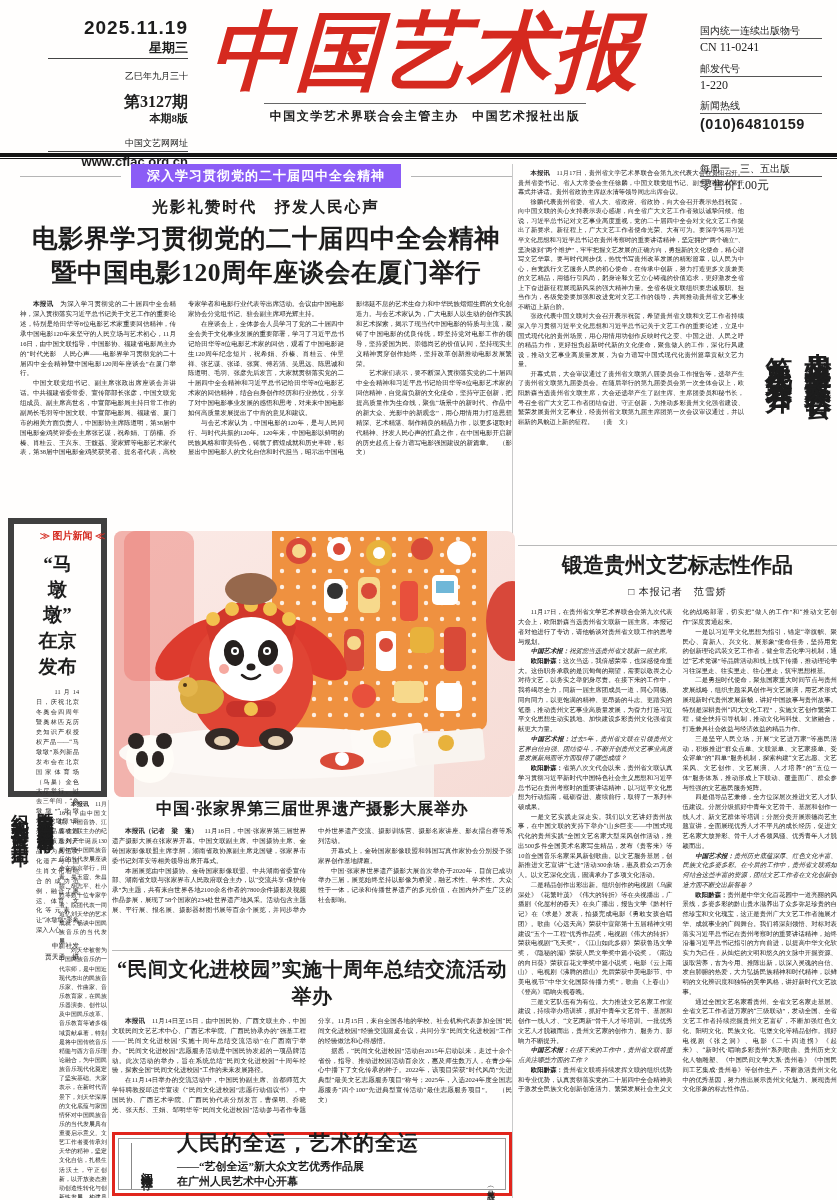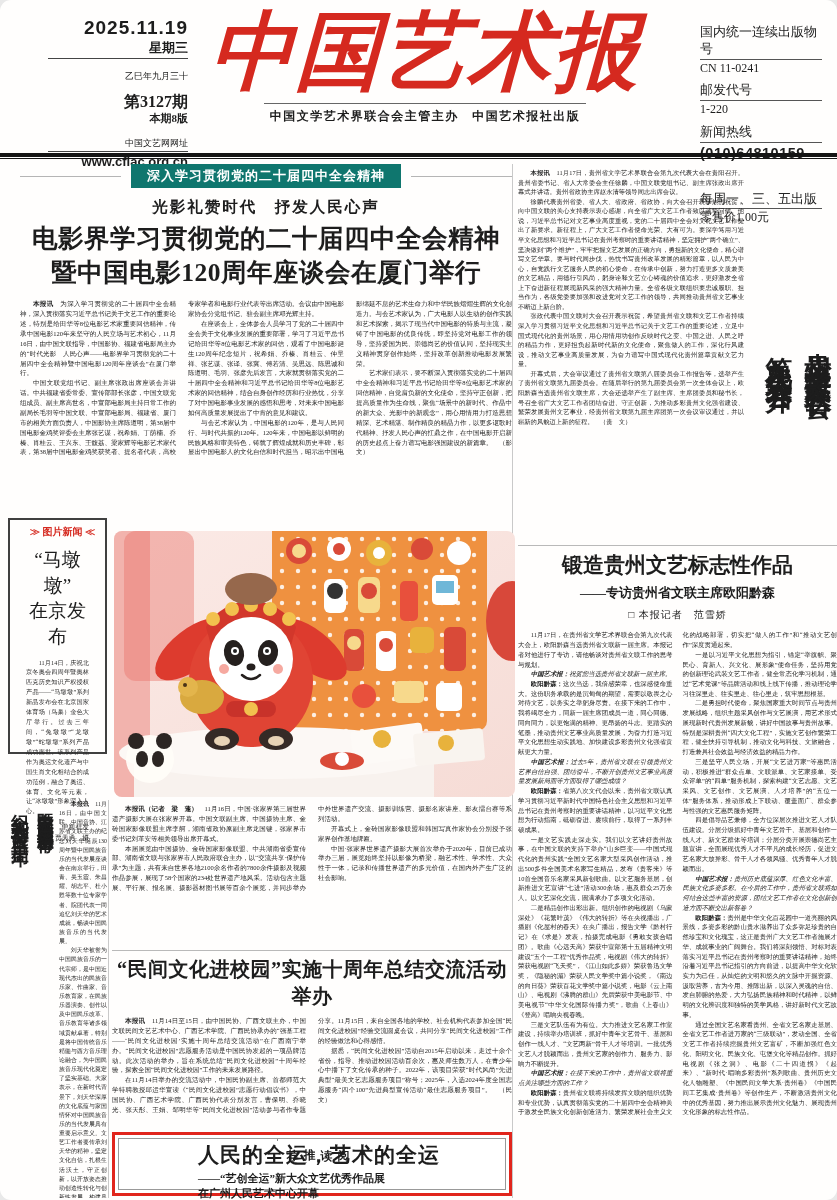--- a/index.html
+++ b/index.html
@@ -1,93 +1,93 @@
 <!DOCTYPE html>
 <html><head>
 <meta charset="utf-8">
 <style>
   html,body{margin:0;padding:0;background:#e9e9e9;}
   #page{position:relative;width:837px;height:1200px;background:#fffefd;margin:0 auto;
-        font-family:"Liberation Serif","DejaVu Serif",serif;color:#1d1d1d;overflow:hidden;border-radius:11px;}
+        font-family:"Liberation Serif","DejaVu Serif",serif;color:#1d1d1d;overflow:hidden;}
   
   .dateblock{position:absolute;left:48px;top:16px;width:140px;text-align:right;line-height:1.25;}
   .d-date{font-family:"Liberation Sans","DejaVu Sans",sans-serif;font-weight:bold;font-size:19px;letter-spacing:1px;}
   .d-week{font-size:13px;font-weight:bold;border-bottom:1px solid #444;padding-bottom:2px;}
   .d-lunar{font-size:9px;padding-top:12px;color:#222;}
   .d-issue{font-weight:bold;font-size:16px;margin-top:10px;}
   .d-pages{font-weight:bold;font-size:11px;}
   .d-site{font-size:9px;margin-top:12px;border-bottom:1px solid #444;padding-bottom:2px;}
   .d-url{font-family:"Liberation Sans","DejaVu Sans",sans-serif;font-weight:bold;font-size:13px;padding-top:2px;}
   .masthead{position:absolute;left:205px;top:4px;width:440px;text-align:center;}
   .m-title{font-size:84px;font-weight:900;color:#d5291f;font-style:italic;letter-spacing:2px;line-height:1.15;
            transform:scaleY(1.02) skewX(-2deg);white-space:nowrap;}
   .m-sub{font-size:12px;font-weight:bold;letter-spacing:1.5px;border-top:1px solid #666;display:inline-block;
          padding:4px 6px 0 6px;margin-top:2px;}
   .pubinfo{position:absolute;left:700px;top:18px;width:122px;line-height:1.3;}
-  .p-label{font-size:13px;border-bottom:1px solid #555;padding-bottom:1px;margin-top:6px;color:#222;}
+  .p-label{font-size:10px;border-bottom:1px solid #555;padding-bottom:1px;margin-top:6px;color:#222;}
   .p-val{font-size:12px;padding-top:1px;}
   .p-phone{font-family:"Liberation Sans","DejaVu Sans",sans-serif;font-weight:bold;font-size:14.5px;letter-spacing:.5px;}
   .p-gap{height:22px;}
   .mainrule{position:absolute;left:0;top:153px;width:837px;}
   .mainrule .b1{height:4px;background:#151515;}
   .mainrule .b2{height:1px;background:#151515;margin-top:1px;}
   
   .body-sm{font-size:6.5px;line-height:1.52;text-align:justify;overflow:hidden;}
   .para{margin:0;text-indent:2em;}
   .para b{font-weight:bold;}
   .para.q{font-style:italic;}
   
   #lead{position:absolute;left:20px;top:164px;width:492px;height:366px;}
   .bannerrow{display:flex;align-items:center;}
   .bannerrow .ln{flex:1;border-top:1px solid #b5b5b5;}
-  .banner{background:#0f766e;color:#fff;font-weight:bold;font-size:13px;letter-spacing:1px;
+  .banner{background:#8b5cf6;color:#fff;font-weight:bold;font-size:13px;letter-spacing:1px;
           padding:3px 16px;margin:0 10px;font-family:"Liberation Sans","DejaVu Sans",sans-serif;}
   .kicker{text-align:center;font-weight:bold;font-size:15.5px;letter-spacing:2px;margin-top:9px;}
   .headline{text-align:center;font-weight:900;font-size:25.5px;line-height:1.32;margin-top:4px;letter-spacing:.5px;}
   #lead .cols{margin-top:10px;height:238px;column-count:3;column-gap:12px;}
   
   #congress{position:absolute;left:518px;top:164px;width:319px;height:378px;}
   #congress .txt{position:absolute;left:0;top:4px;width:226px;height:372px;font-size:6.3px;}
   .vtitle{position:absolute;right:0;top:0;height:378px;writing-mode:vertical-rl;text-orientation:upright;
           font-weight:900;font-size:27px;letter-spacing:4px;line-height:1.45;white-space:pre-line;text-align:center;}
   .hline{position:absolute;background:#b9b9b9;height:1px;}
   .vline{position:absolute;background:#c9c9c9;width:1px;}
   
   #interview{position:absolute;left:518px;top:552px;width:319px;height:646px;}
   .iv-t{font-weight:900;font-size:21px;text-align:center;line-height:1.3;}
   .iv-sub{font-weight:bold;font-size:13px;text-align:center;margin-top:5px;}
   .iv-by{font-size:10px;text-align:center;margin-top:6px;letter-spacing:1px;}
   #interview .cols{margin-top:8px;height:540px;column-count:2;column-gap:10px;font-size:6.4px;}
   
-  #photonews{position:absolute;left:8px;top:518px;width:99px;height:236px;border:2px solid #404040;
-             box-sizing:border-box;padding:5px 16px;}
+  #photonews{position:absolute;left:8px;top:518px;width:99px;height:279px;border:6px solid #404040;
+             box-sizing:border-box;padding:5px 22px;}
   .pn-head{display:flex;align-items:center;color:#d5291f;font-weight:bold;font-size:10px;white-space:nowrap;}
   .pn-head .ln{flex:1;border-top:1px solid #888;}
-  .pn-title{font-weight:400;font-size:19px;text-align:center;line-height:1.35;margin-top:8px;}
+  .pn-title{font-weight:700;font-size:19px;text-align:center;line-height:1.35;margin-top:8px;}
   .pn-body{font-size:6.2px;line-height:1.6;text-align:justify;margin-top:8px;color:#2a2a2a;}
   .pn-credit{font-size:6.8px;text-align:right;margin-top:6px;line-height:1.6;}
   
   #photo{position:absolute;left:114px;top:531px;width:401px;height:266px;border-radius:8px;overflow:hidden;}
   
   #liu{position:absolute;left:8px;top:800px;width:99px;height:398px;display:flex;}
   .liu-t1,.liu-t2{writing-mode:vertical-rl;text-orientation:upright;font-weight:900;text-align:start;}
   .liu-t1{font-size:17.5px;letter-spacing:3px;width:24px;}
   .liu-t2{font-size:16.5px;letter-spacing:1.5px;width:24px;}
   #liu .txt{flex:1;font-size:5.9px;line-height:1.55;text-align:justify;overflow:hidden;padding-left:3px;}
   
   #zjj{position:absolute;left:112px;top:798px;width:400px;height:150px;}
   .mid-title{font-weight:900;font-size:16.5px;text-align:center;letter-spacing:.5px;}
   #zjj .cols{margin-top:6px;height:122px;column-count:2;column-gap:12px;}
   #minjian{position:absolute;left:112px;top:956px;width:400px;height:172px;}
   #minjian .cols{margin-top:6px;height:144px;column-count:2;column-gap:12px;}
   
   #redbox{position:absolute;left:112px;top:1132px;width:400px;height:64px;border:3px solid #e1251c;
           box-sizing:border-box;background:#fff;}
   #redbox .inner{position:absolute;left:3px;top:3px;right:3px;bottom:3px;border:1px solid #999;
-                 display:flex;align-items:center;flex-direction:column;}
+                 display:flex;align-items:flex-end;}
   .rb-label{writing-mode:vertical-rl;text-orientation:upright;font-weight:900;font-size:12px;letter-spacing:2px;
             margin:0 8px 0 12px;border-left:1px solid #888;padding-left:6px;height:46px;text-align:center;}
   .rb-main{flex:1;padding-left:14px;}
   .rb-title{font-weight:900;font-size:21px;letter-spacing:1px;}
   .rb-sub{font-weight:bold;font-size:11px;line-height:1.35;margin-top:2px;}
   .rb-note{writing-mode:vertical-rl;font-size:8px;margin:0 10px;letter-spacing:1px;}
 </style>
 </head>
 <body>
 
@@ -156,21 +156,20 @@
 第九次代表大会召开</div>
   </div>
 
   <div class="vline" style="left:512px;top:164px;height:1034px;"></div>
   <div class="hline" style="left:518px;top:545px;width:319px;"></div>
 
   <div id="interview">
     <div class="iv-t">
       <div>锻造贵州文艺标志性作品</div>
     </div>
-    <div class="iv-sub">——专访贵州省文联主席欧阳黔森</div>
     <div class="iv-by">□ 本报记者　范雪娇</div>
     <div class="cols body-sm">
         <p class="para">11月17日，在贵州省文学艺术界联合会第九次代表大会上，欧阳黔森当选贵州省文联新一届主席。本报记者对他进行了专访，请他畅谈对贵州省文联工作的思考与规划。</p>
         <p class="para q"><b>中国艺术报：</b>祝贺您当选贵州省文联新一届主席。</p>
         <p class="para"><b>欧阳黔森：</b>这次当选，我倍感荣幸，也深感使命重大。这份职务承载的是沉甸甸的期望，需要以敬畏之心对待文艺，以务实之举躬身尽责。在接下来的工作中，我将竭尽全力，同新一届主席团成员一道，同心同德、同向同力，以更饱满的精神、更昂扬的斗志、更踏实的笔墨，推动贵州文艺事业高质量发展，为奋力打造习近平文化思想生动实践地、加快建设多彩贵州文化强省贡献更大力量。</p>
         <p class="para q"><b>中国艺术报：</b>过去5年，贵州省文联在引领贵州文艺界自信自强、团结奋斗，不断开创贵州文艺事业高质量发展新局面等方面取得了哪些成绩？</p>
         <p class="para"><b>欧阳黔森：</b>省第八次文代会以来，贵州省文联认真学习贯彻习近平新时代中国特色社会主义思想和习近平总书记在贵州考察时的重要讲话精神，以习近平文化思想为行动指南，砥砺奋进、赓续前行，取得了一系列丰硕成果。</p>
         <p class="para">一是文艺实践走深走实。我们以文艺讲好贵州故事，在中国文联的支持下举办“山乡巨变——中国式现代化的贵州实践”全国文艺名家大型采风创作活动，推出500多件全国美术名家写生精品，发布《贵客来》等10首全国音乐名家采风新创歌曲。以文艺服务基层，创新推进文艺宣讲“七进”活动300余场，惠及群众25万余人。以文艺深化交流，圆满承办了多项文化活动。</p>
         <p class="para">二是精品创作出彩出新。组织创作的电视剧《乌蒙深处》《花繁叶茂》《伟大的转折》等在央视播出，广播剧《化屋村的春天》在央广播出，报告文学《黔村行记》在《求是》发表，拍摄完成电影《勇敢女孩合唱团》。歌曲《心远天高》荣获中宣部第十五届精神文明建设“五个一工程”优秀作品奖，电视剧《伟大的转折》荣获电视剧“飞天奖”，《江山如此多娇》荣获鲁迅文学奖，《隐秘的湄》荣获人民文学奖中篇小说奖，《南边的向日葵》荣获百花文学奖中篇小说奖，电影《云上南山》、电视剧《沸腾的群山》先后荣获中美电影节、中美电视节“中华文化国际传播力奖”，歌曲《上春山》《登高》唱响央视春晚。</p>
         <p class="para">三是文艺队伍有为有位。大力推进文艺名家工作室建设，持续举办培训班，抓好中青年文艺骨干、基层和创作一线人才、“文艺两新”骨干人才等培训。一批优秀文艺人才脱颖而出，贵州文艺家的创作力、服务力、影响力不断提升。</p>
@@ -304,20 +303,21 @@
     <div class="liu-t2">暨中国民族音乐的当代发展座谈会举行</div>
     <div class="txt">
         <p class="para"><b>本报讯</b>　11月16日，由中国文联、中国音协、江苏省文联主办的纪念刘天华诞辰130周年暨中国民族音乐的当代发展座谈会在南京举行，田青、吴玉霞、朱昌耀、胡志平、杜小甦等数十位专家学者、院团代表一同追忆刘天华的艺术成就，畅谈中国民族音乐的当代发展。</p>
         <p class="para">刘天华被誉为中国民族音乐的一代宗师，是中国近现代杰出的民族音乐家、作曲家、音乐教育家，在民族乐器演奏、创作以及中国民乐改革、音乐教育等诸多领域贡献卓著，特别是将中国传统音乐精髓与西方音乐理论融合，为中国民族音乐现代化奠定了坚实基础。大家表示，在新时代背景下，刘天华深厚的文化底蕴与家国情怀对中国民族音乐的当代发展具有重要启示意义。文艺工作者要传承刘天华的精神，坚定文化自信，扎根生活沃土，守正创新，以开放姿态推动创造性转化与创新性发展，构建具有民族特色与时代精神的现代中国民族音乐生态。　（宋　蕊）</p>
       </div>
   </div>
 
   <div class="vline" style="left:108px;top:800px;height:398px;"></div>
 
   <div id="zjj">
+    <div class="mid-title">中国·张家界第三届世界遗产摄影大展举办</div>
     <div class="cols body-sm">
         <p class="para"><b>本报讯（记者　梁　蓬）</b>　11月16日，中国·张家界第三届世界遗产摄影大展在张家界开幕。中国文联副主席、中国摄协主席、金砖国家影像联盟主席李舸，湖南省政协原副主席龙国键，张家界市委书记刘革安等相关领导出席开幕式。</p>
         <p class="para">本届展览由中国摄协、金砖国家影像联盟、中共湖南省委宣传部、湖南省文联与张家界市人民政府联合主办，以“交流共享·保护传承”为主题，共有来自世界各地2100余名作者的7800余件摄影及视频作品参展，展现了58个国家的234处世界遗产地风采。活动包含主题展、平行展、报名展、摄影器材图书展等百余个展览，并同步举办中外世界遗产交流、摄影训练营、摄影名家讲座、影友擂台赛等系列活动。</p>
         <p class="para">开幕式上，金砖国家影像联盟和韩国写真作家协会分别授予张家界创作基地牌匾。</p>
         <p class="para">中国·张家界世界遗产摄影大展首次举办于2020年，目前已成功举办三届，展览始终坚持以影像为桥梁，融艺术性、学术性、大众性于一体，记录和传播世界遗产的多元价值，在国内外产生广泛的社会影响。</p>
       </div>
   </div>
 
   <div class="hline" style="left:112px;top:950px;width:400px;"></div>
 

